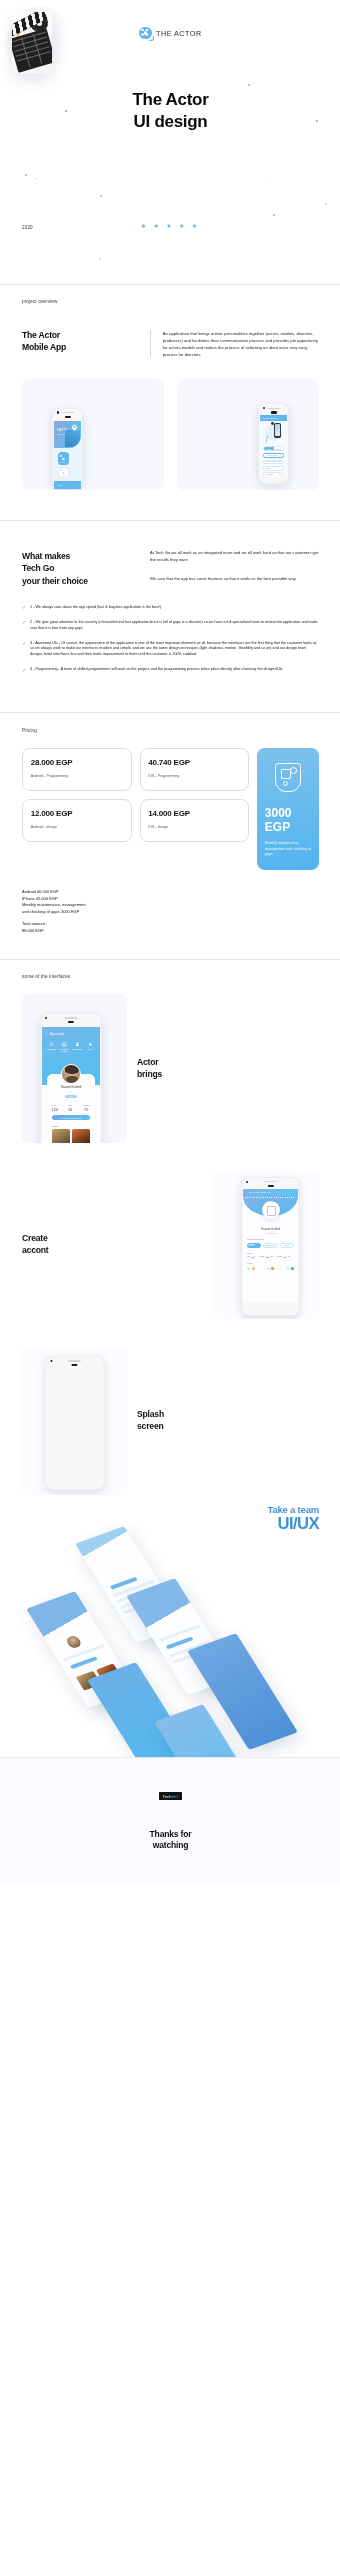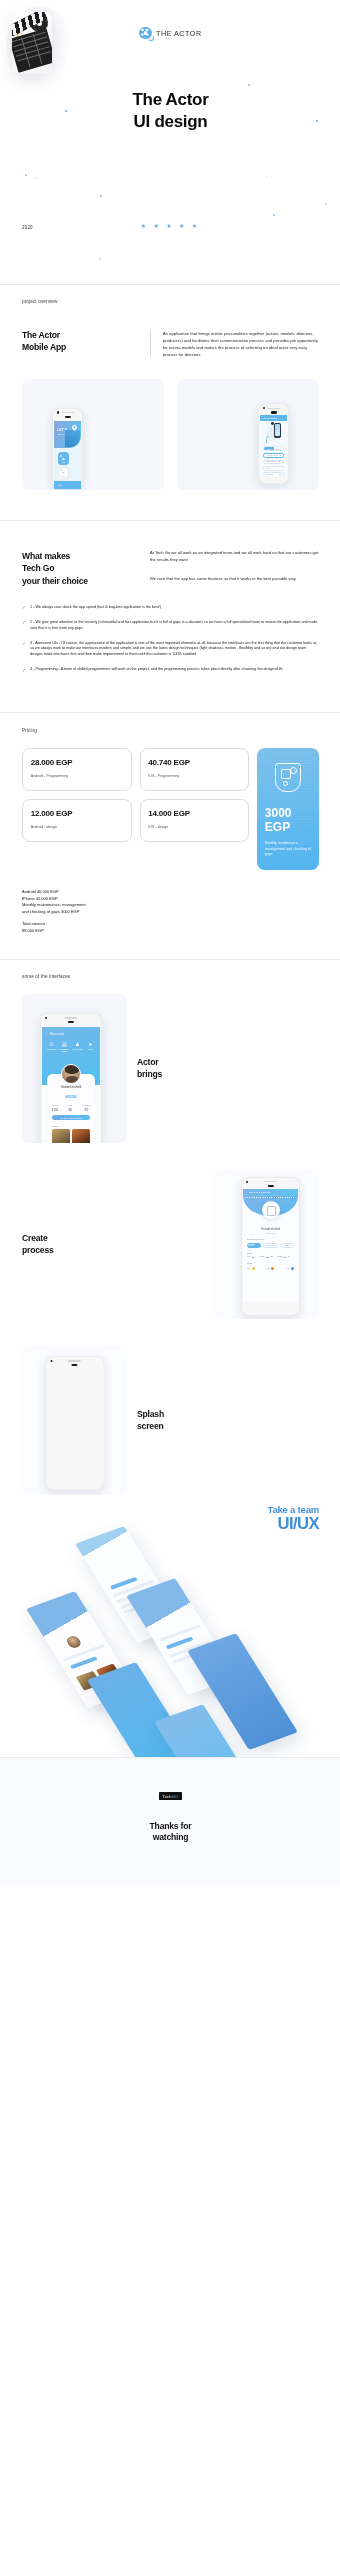--- a/index.html
+++ b/index.html
@@ -252,21 +252,21 @@
   .iso .line{position:absolute;left:4.5px;right:4.5px;height:2.8px;border-radius:1.7px;background:#e7eef6;}
   .iso .pill{position:absolute;left:6.7px;width:27px;height:3.9px;border-radius:2.8px;background:#6fb6ec;}
   .iso .av{position:absolute;left:15.6px;top:41px;width:14.5px;height:14.5px;border-radius:50%;
     background:radial-gradient(circle at 50% 35%,#e0b992,#5e4631);border:1.1px solid #fff;}
   .iso .th{position:absolute;width:18px;height:15.6px;border-radius:1.7px;}
 
   
   .footer{height:127px;background:#fafbfe;position:relative;text-align:center;padding-top:32px;}
   .tg{display:inline-block;background:#111;color:#fff;font-size:4.2px;padding:1.1px 3.3px;border-radius:0.6px;letter-spacing:0.1px;}
   .tg em{font-style:normal;color:#4fa8e8;}
-  .thanks{margin-top:21px;font-size:8.6px;font-weight:700;line-height:1.34;letter-spacing:-0.2px;}
+  .thanks{margin-top:29px;font-size:8.6px;font-weight:700;line-height:1.34;letter-spacing:-0.2px;}
 </style>
 </head>
 <body>
 
 <section class="sec hero">
   <div class="clap-halo"></div>
   <div class="clap-card">
     <div class="clap-arc"></div>
     <div class="clap-reel"></div>
     <div class="clap-top"></div>
@@ -579,21 +579,21 @@
           <div class="colors">
             <span><span>skin</span><i class="sw" style="background:#f2c14e"></i></span>
             <span><span>hair</span><i class="sw" style="background:#e08a2e"></i></span>
             <span><span>eye</span><i class="sw" style="background:#3f9ee0"></i></span>
           </div>
         </div>
       </div>
     </div>
     <div class="iftitle r">
       <span>Create</span><br>
-      <span>process</span>
+      <span>accont</span>
     </div>
   </div>
 
   <div class="ifrow" style="margin-top:27px">
     <div class="ifpanel plain">
       <div class="phone p5">
         <span class="ph-cam"></span>
         <span class="ph-sp"></span>
         <span class="ph-sp2"></span>
         <div class="scr">

